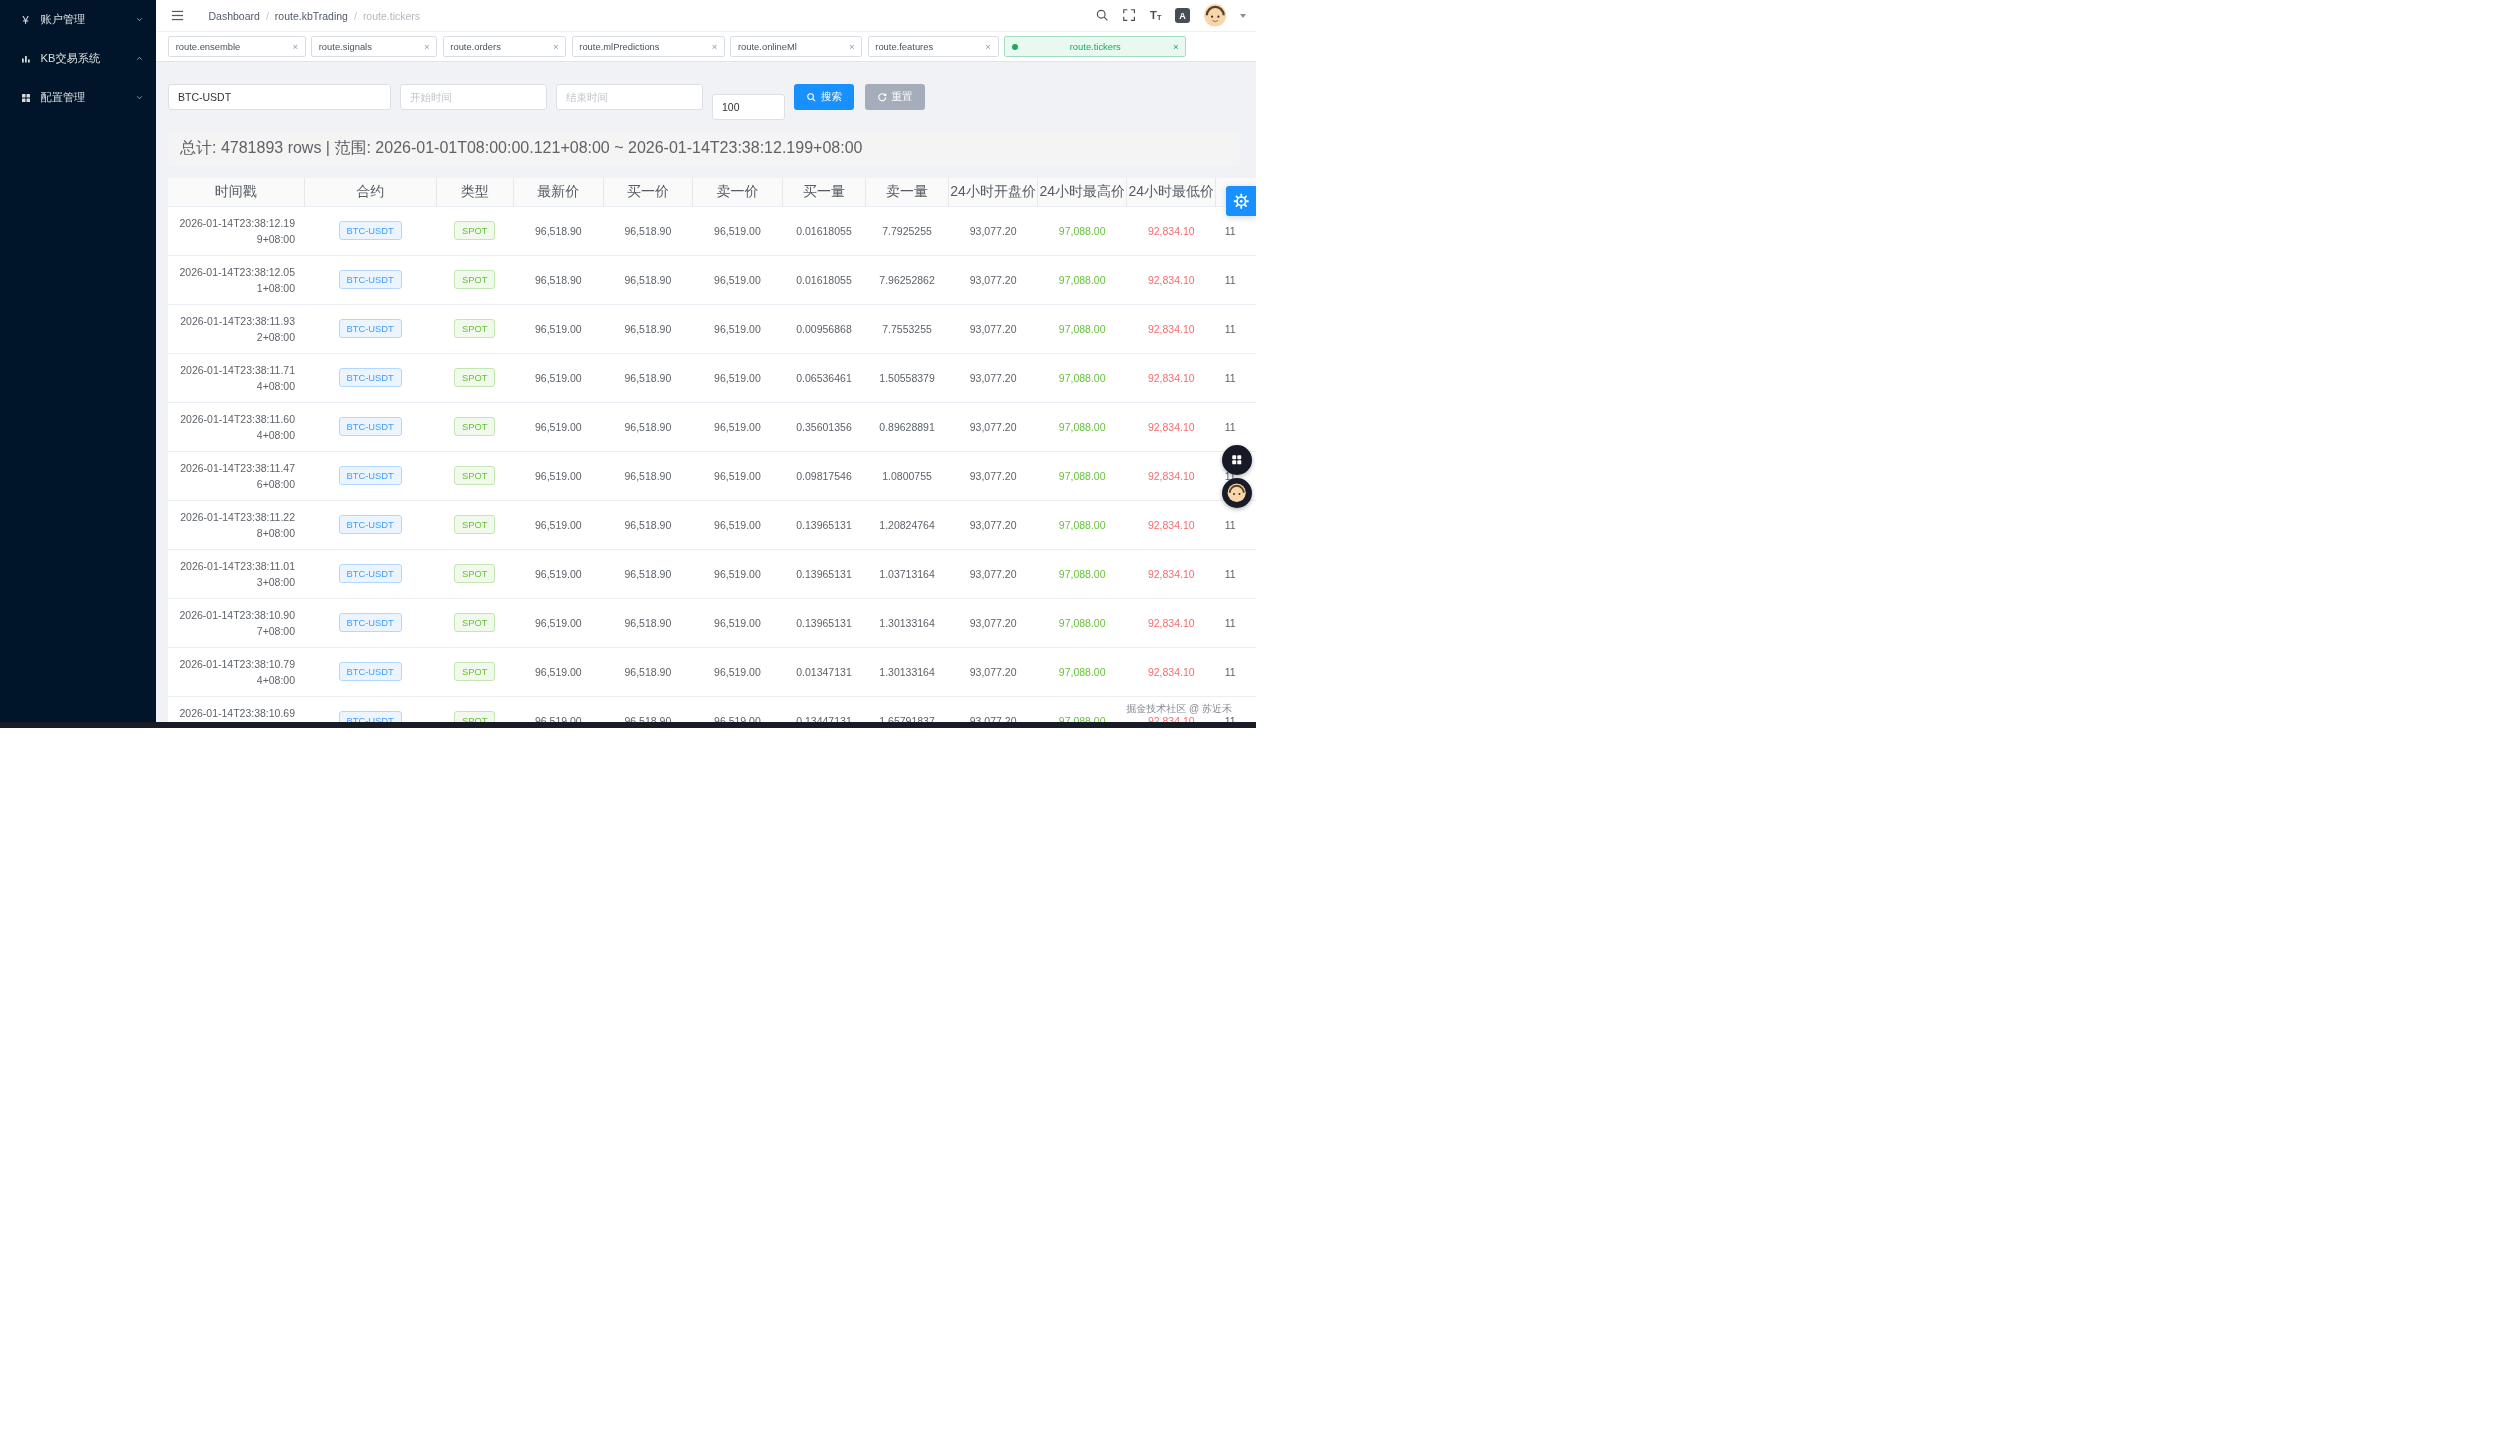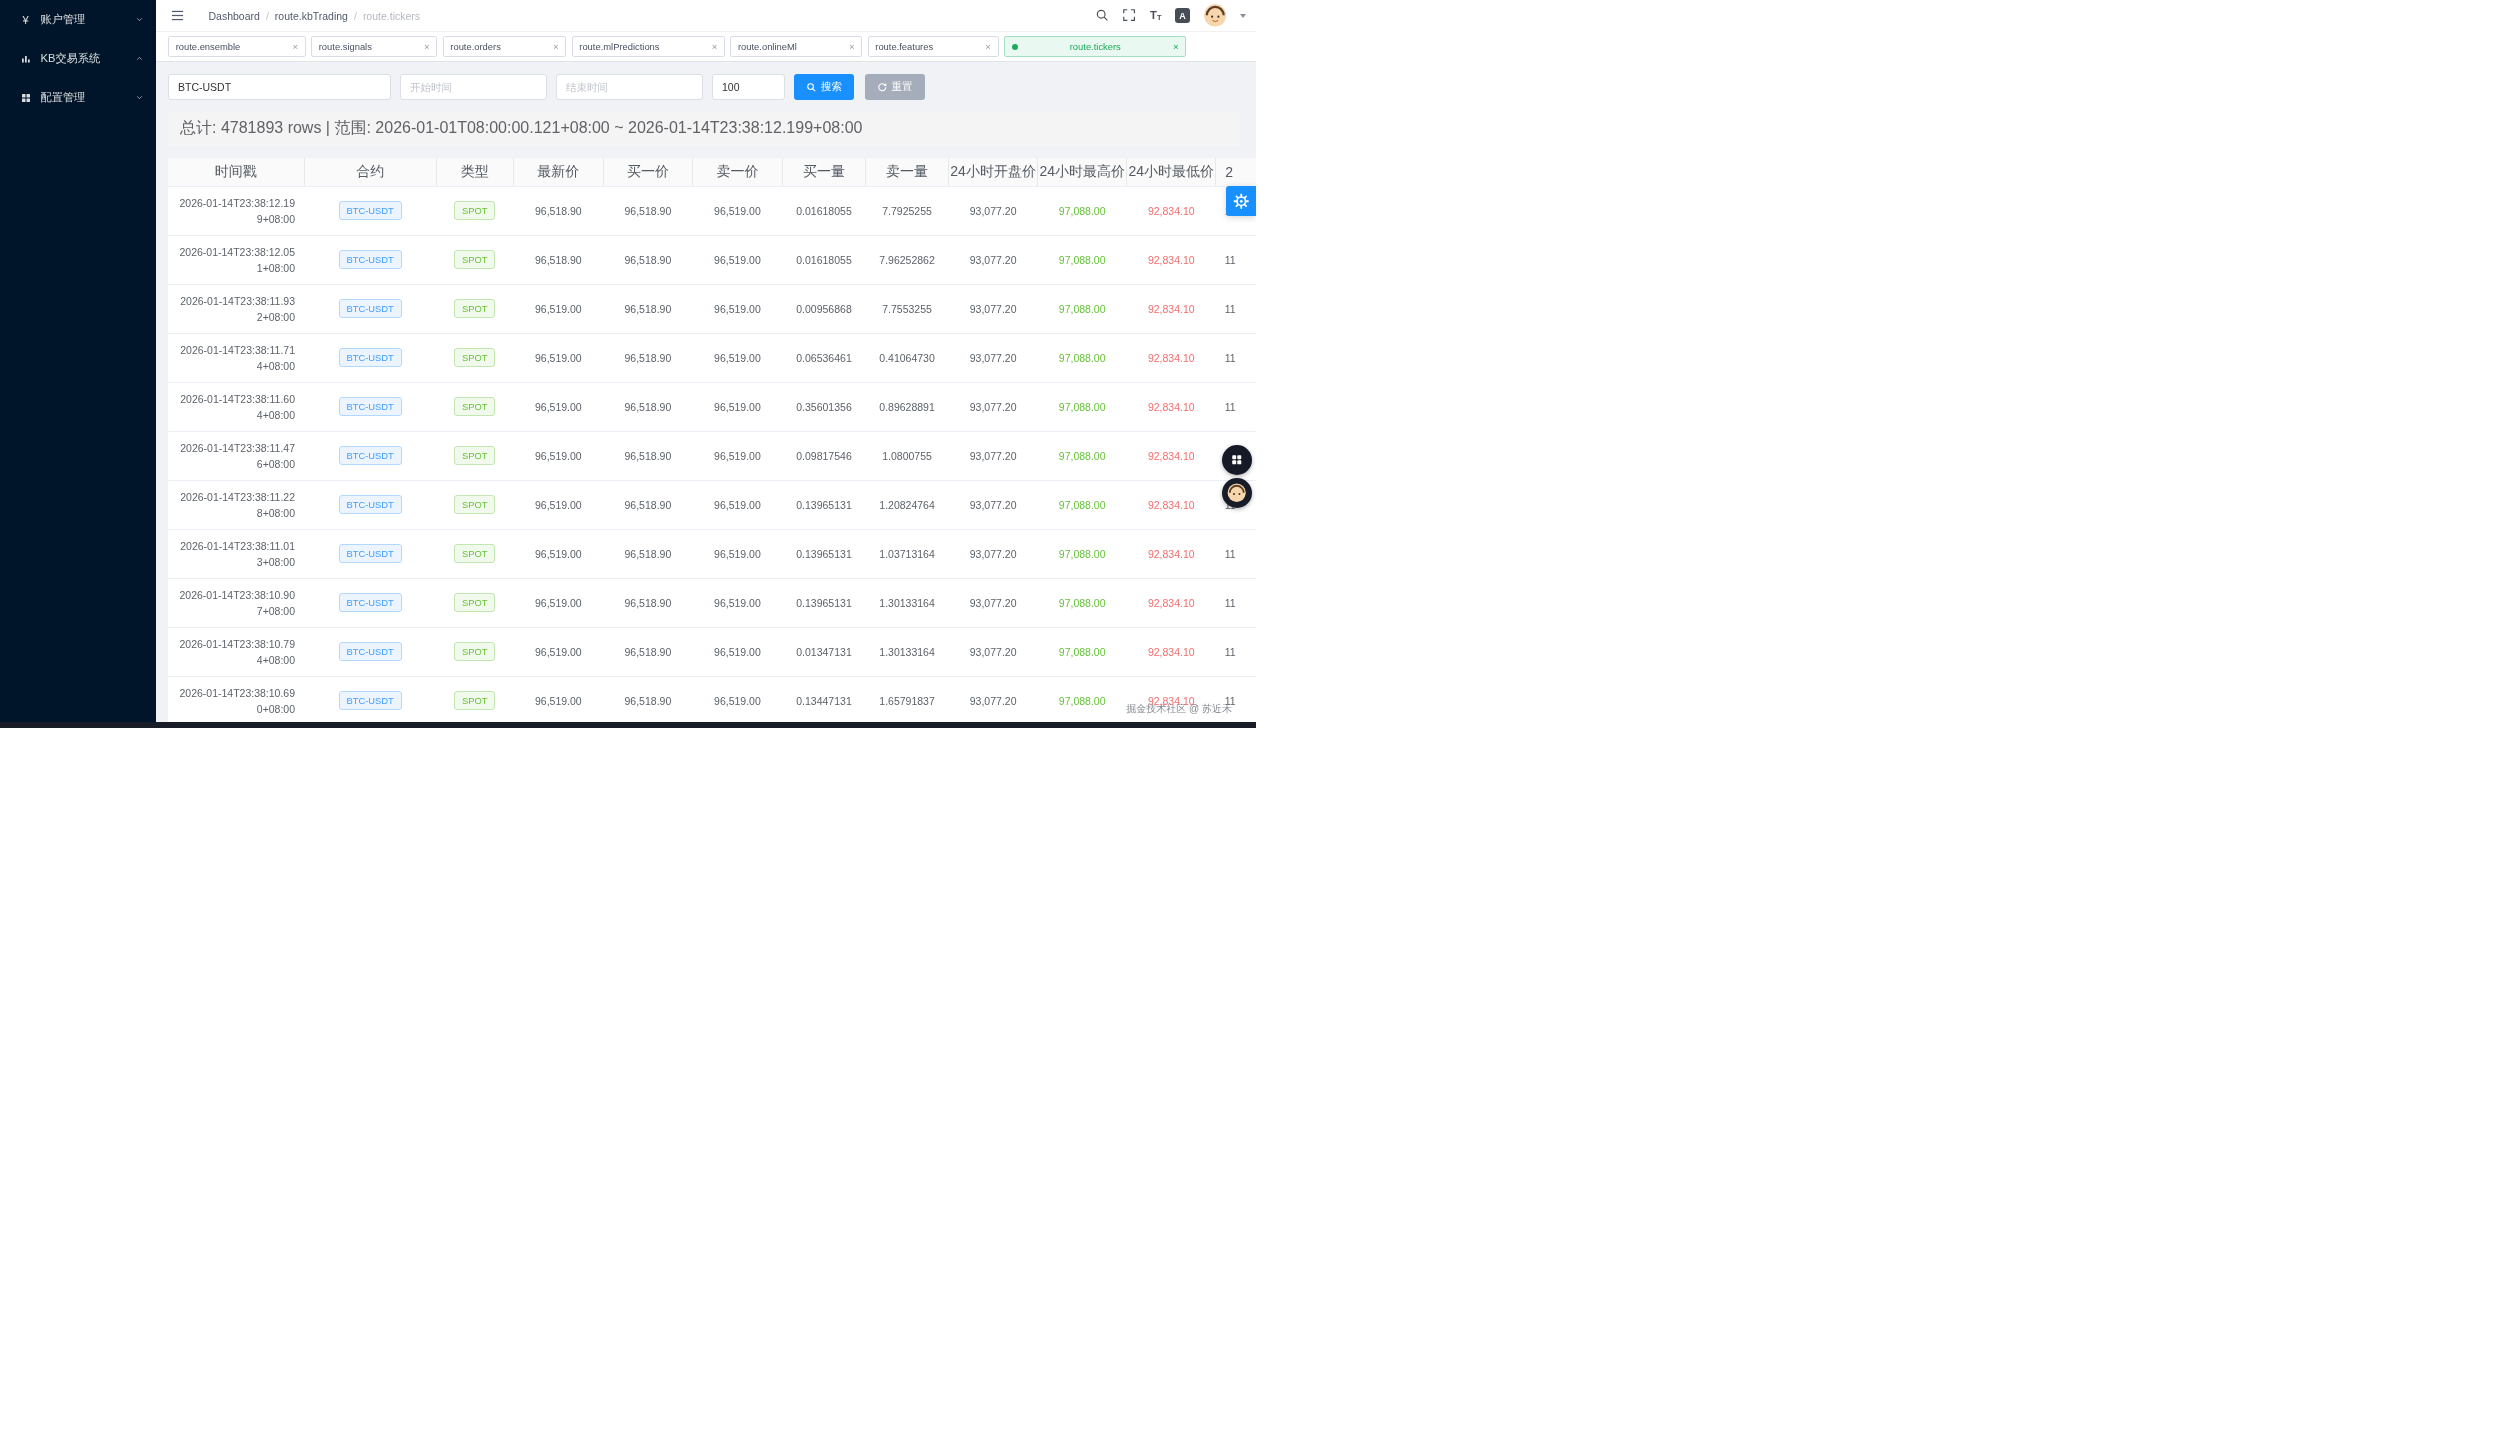--- a/index.html
+++ b/index.html
@@ -43,21 +43,21 @@
   .chip.chip-active { background:var(--tab-green-bg,#e9f8f0); border-color:var(--tab-green-border,#a3ddc0); color:var(--tab-green,#1cab5c); }
   .chip.chip-active .chip-close { color:var(--tab-green,#1cab5c); }
   .chip-dot { width:6px; height:6px; border-radius:50%; background:var(--tab-green,#1cab5c); margin-right:5.2px; }
 
   
   .content { flex:1; position:relative; overflow:hidden; }
 
   .filterbar { display:flex; align-items:center; gap:9px; margin:12px 16.5px 0 12px; }
   .finput { height:25.5px; border:0.7px solid #dcdfe6; border-radius:3px; background:#fff; padding:0 9px; font-size:10.5px; color:#333; font-family:inherit; outline:none; }
   .finput::placeholder { color:#c0c4cc; }
-  .w-symbol { width:223px; } .w-time { width:147px; } .w-limit { width:73px; }
+  .w-symbol { width:223px; } .w-time { width:147px; } .w-limit { width:73px;margin-top:20px; }
   .btn { height:25.5px; border:none; border-radius:3px; font-size:10.5px; color:#fff; display:inline-flex; align-items:center; gap:4.5px; padding:0 12px; cursor:pointer; font-family:inherit; }
   .btn svg { width:10.5px; height:10.5px; }
   .btn-search { background:var(--accent,#1890ff); }
   .btn-reset { background:var(--reset-gray,#a5adba); margin-left:1.5px; }
 
   .summary { margin:12px 16.5px 0 12px; background:#f4f4f5; border-radius:3px; padding:6.7px 12px; font-size:16px; color:#606266; }
 
   .table-wrap { margin:12px 0 0 12px; width:calc(100% - 12px); overflow:hidden; background:#fff; }
   table { border-collapse:collapse; table-layout:fixed; width:1183px; }
   thead th { height:28.4px; background:#fafafa; font-size:14px; font-weight:500; color:#555b63; text-align:center; border-right:0.7px solid #e8e8e8; border-bottom:0.7px solid #ebeef5; }
@@ -309,21 +309,21 @@
                 <td class="col-frag">11</td>
               </tr>
               <tr>
                 <td><span class="ts-text">2026-01-14T23:38:11.714+08:00</span></td>
                 <td><span class="tag tag-blue">BTC-USDT</span></td>
                 <td><span class="tag tag-green">SPOT</span></td>
                 <td>96,519.00</td>
                 <td>96,518.90</td>
                 <td>96,519.00</td>
                 <td>0.06536461</td>
-                <td>0.41064730</td>
+                <td>1.50558379</td>
                 <td>93,077.20</td>
                 <td class="hi">97,088.00</td>
                 <td class="lo">92,834.10</td>
                 <td class="col-frag">11</td>
               </tr>
               <tr>
                 <td><span class="ts-text">2026-01-14T23:38:11.604+08:00</span></td>
                 <td><span class="tag tag-blue">BTC-USDT</span></td>
                 <td><span class="tag tag-green">SPOT</span></td>
                 <td>96,519.00</td>

